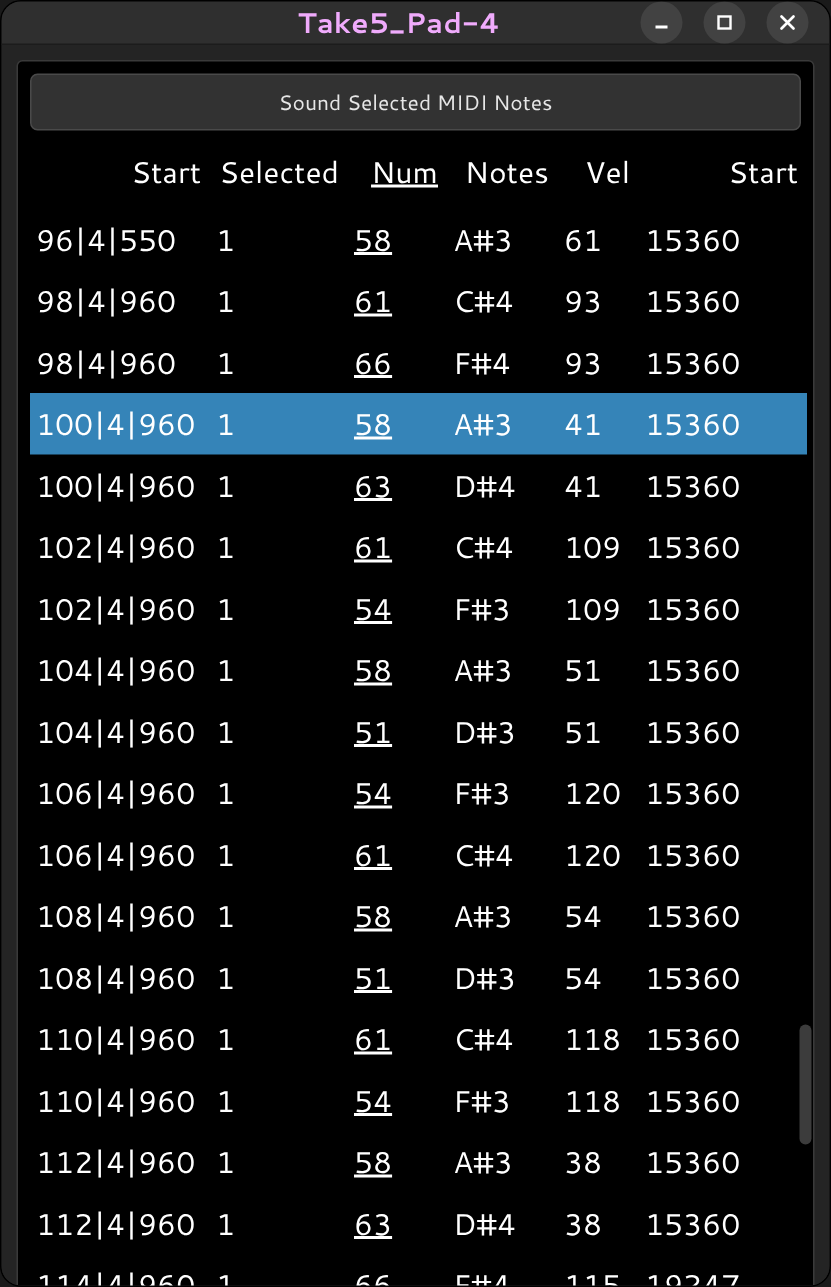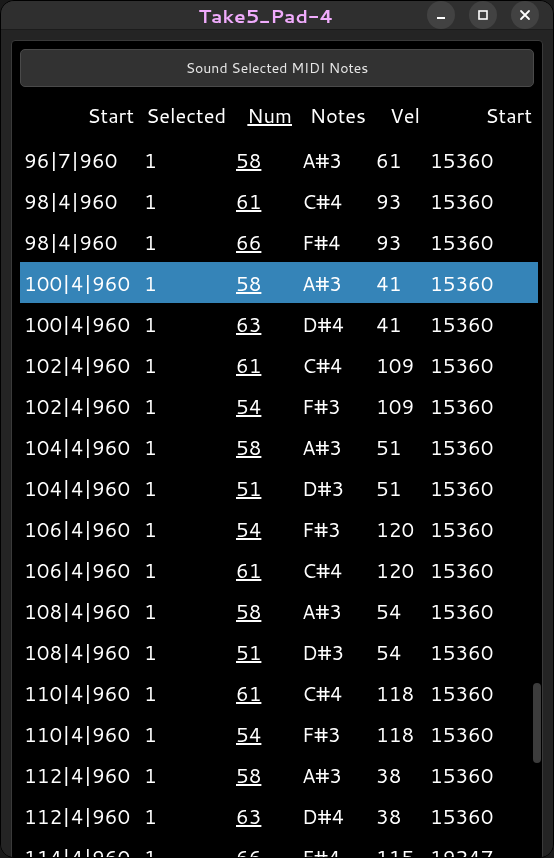--- a/index.html
+++ b/index.html
@@ -163,21 +163,21 @@
               <th class="col-start">Start</th>
               <th class="col-chan">Selected</th>
               <th class="col-num">Num</th>
               <th class="col-name">Notes</th>
               <th class="col-vel">Vel</th>
               <th class="col-len">Start</th>
             </tr>
           </thead>
           <tbody id="rows">
               <tr>
-                <td class="col-start">96|7|960</td>
+                <td class="col-start">96|4|550</td>
                 <td class="col-chan">1</td>
                 <td class="col-num">58</td>
                 <td class="col-name">A#3</td>
                 <td class="col-vel">61</td>
                 <td class="col-len">15360</td>
               </tr>
               <tr>
                 <td class="col-start">98|4|960</td>
                 <td class="col-chan">1</td>
                 <td class="col-num">61</td>

